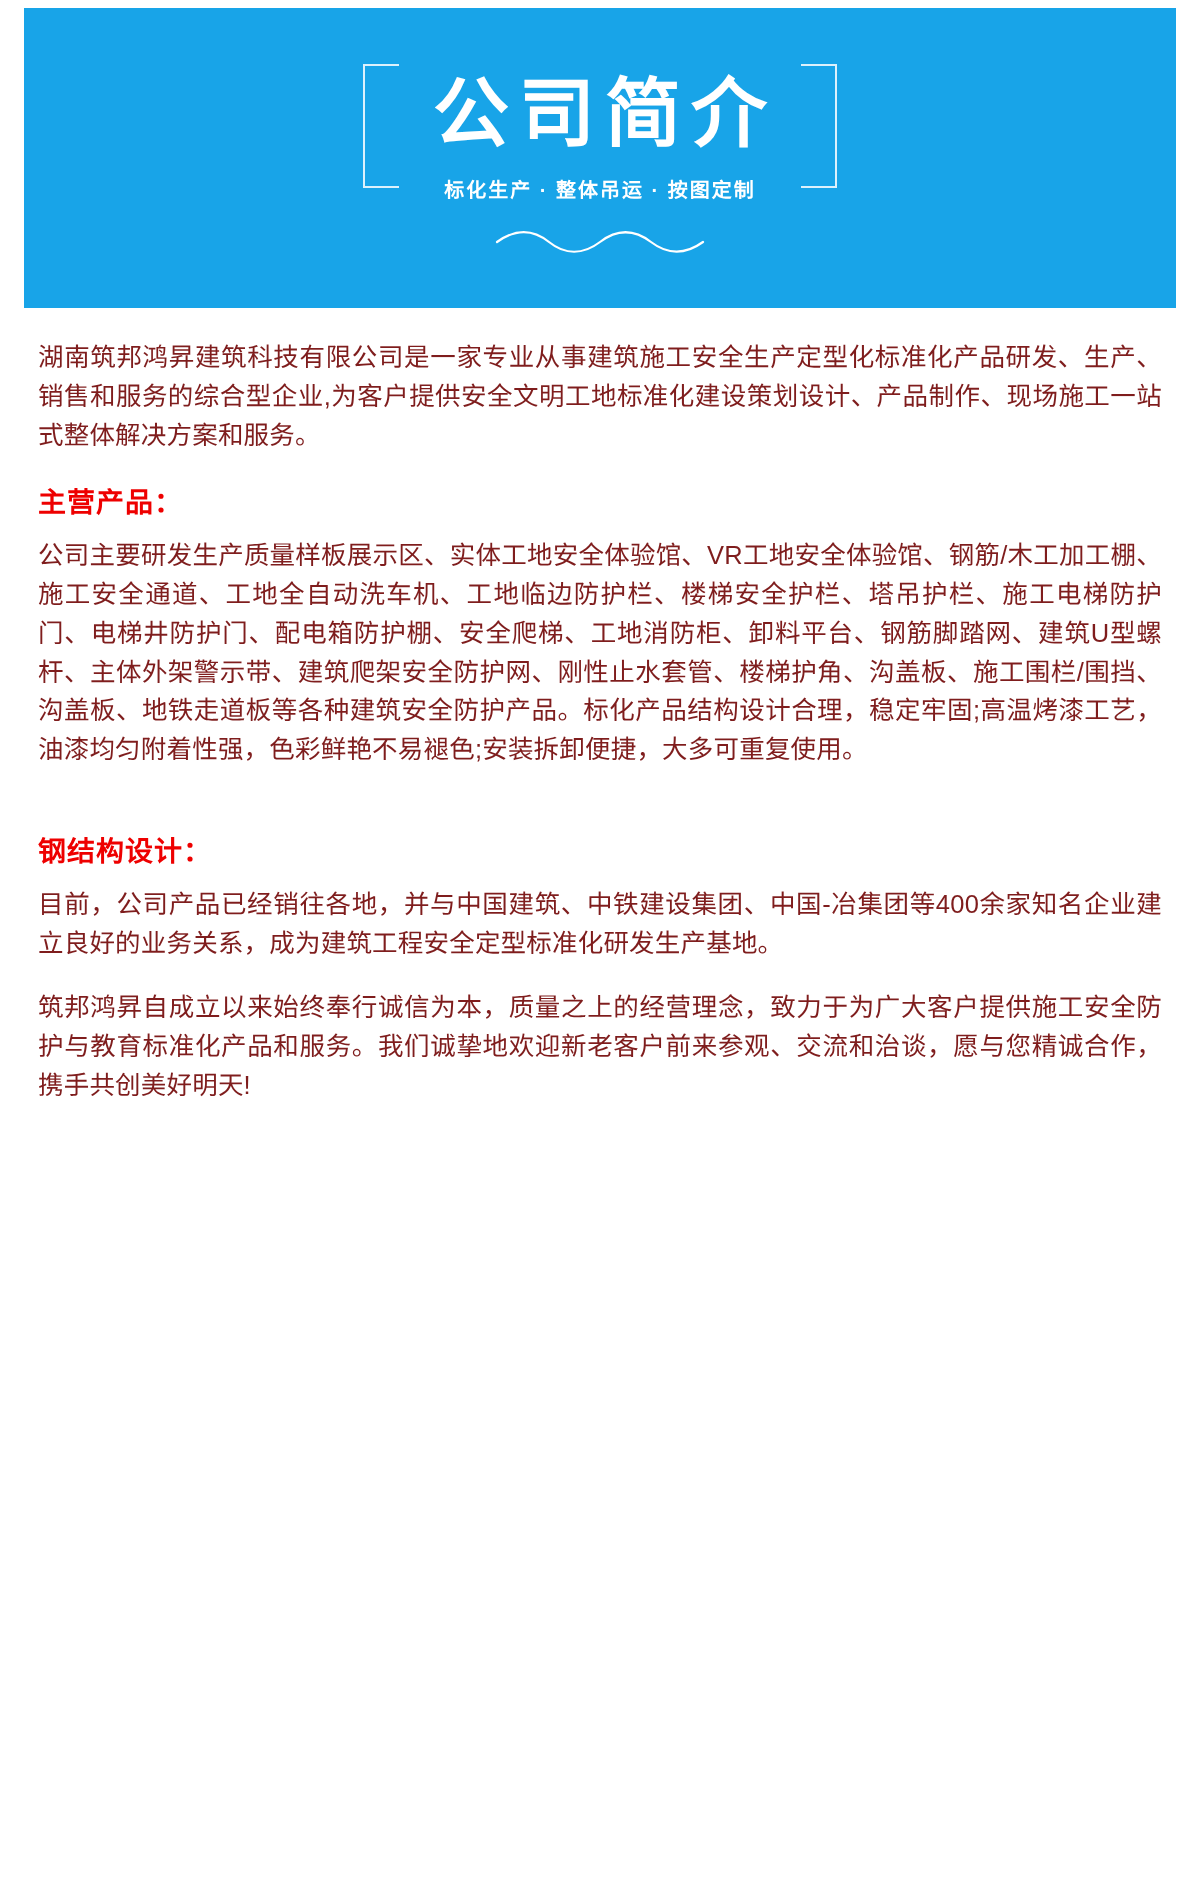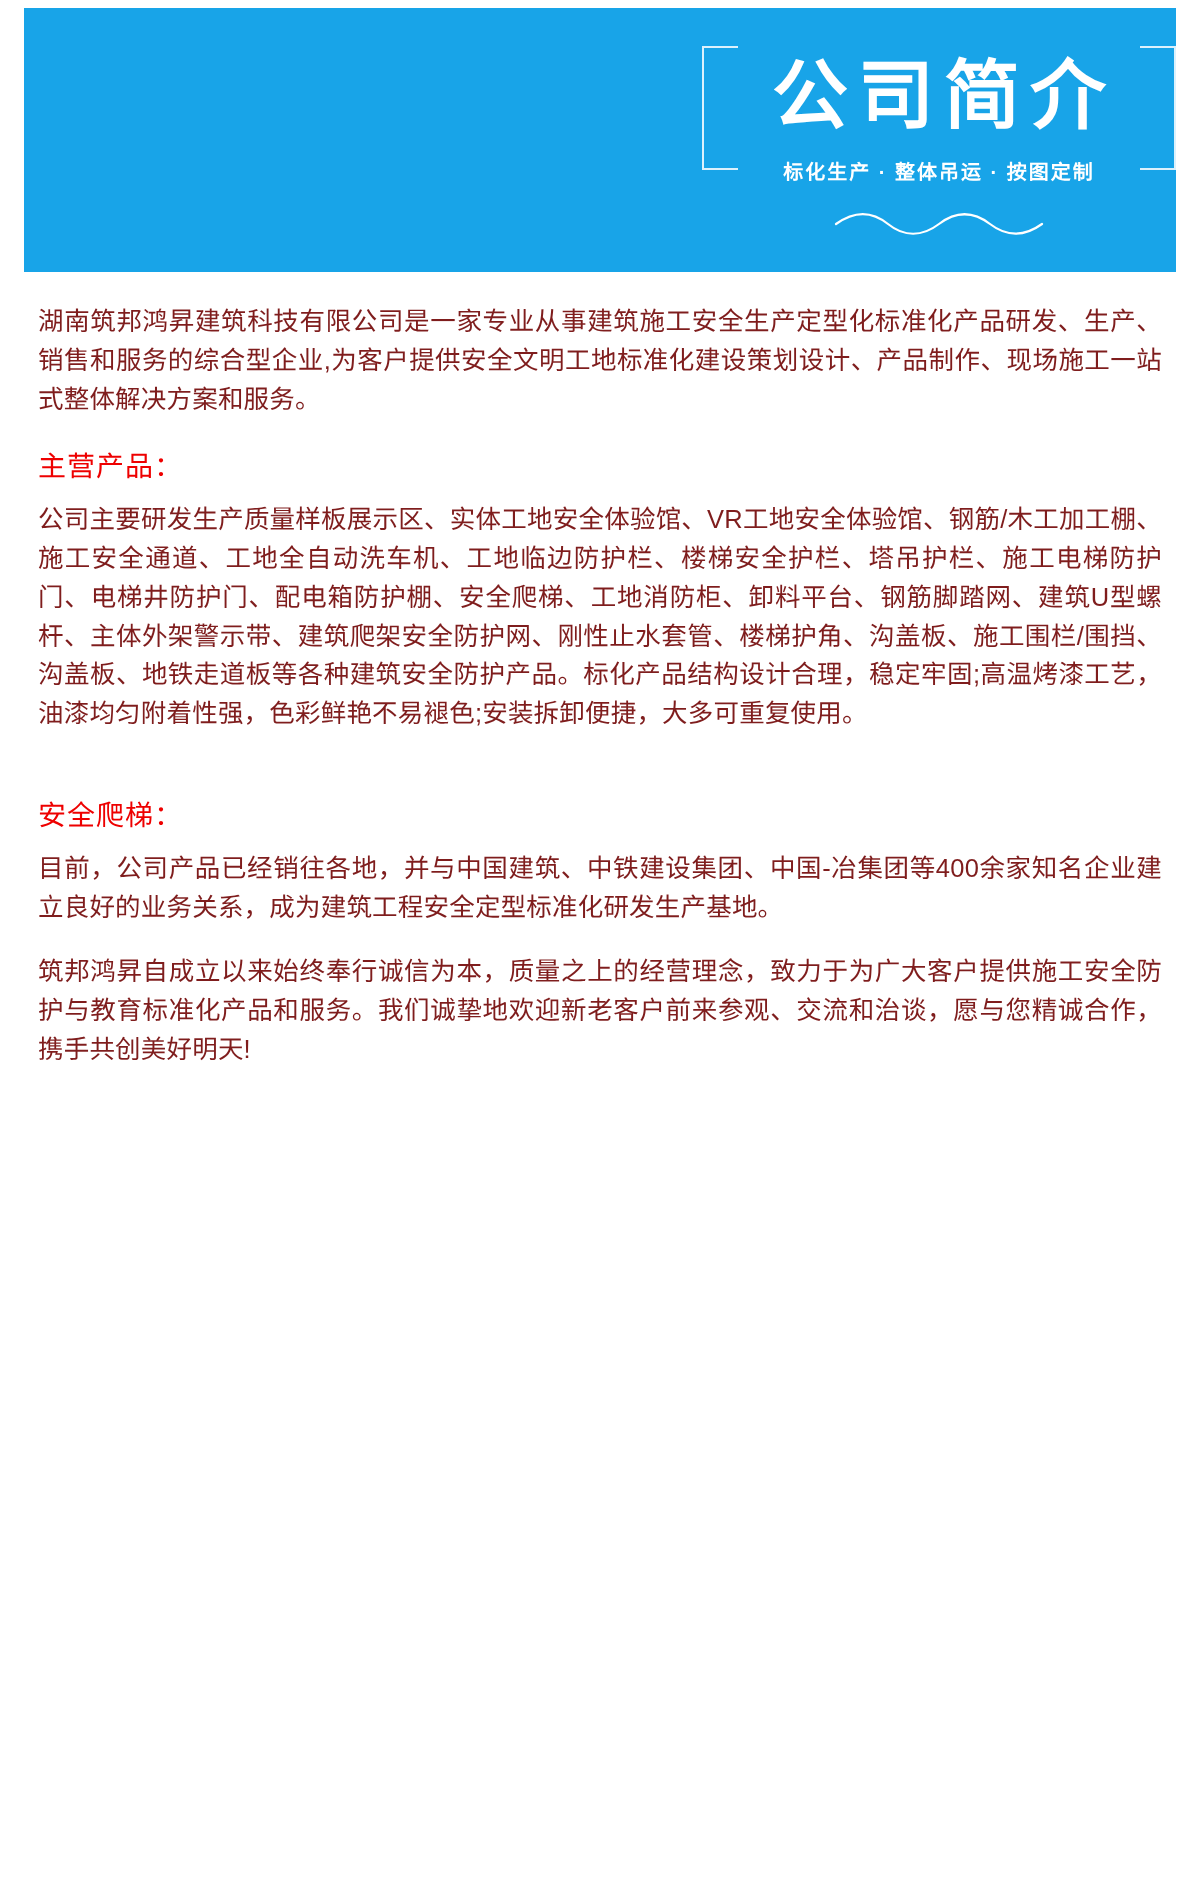--- a/index.html
+++ b/index.html
@@ -18,26 +18,26 @@
     min-height: 1902px;
     box-sizing: border-box;
     position: relative;
     background: #ffffff;
   }
 
   
   .banner {
     position: relative;
     margin: 8px 24px 0 24px;
-    height: 264px;
+    height: 300px;
     background: #18a4e8;
     box-sizing: border-box;
     display: flex;
     flex-direction: column;
-    align-items: flex-end;
+    align-items: center;
     justify-content: center;
   }
   .banner-inner {
     position: relative;
     display: flex;
     flex-direction: column;
     align-items: center;
     justify-content: center;
     padding: 6px 60px 0 60px;
   }
@@ -90,21 +90,21 @@
   .para {
     font-size: 25.5px;
     line-height: 1.52;
     color: #7f1d1d;
     margin: 0 0 26px 0;
     text-align: justify;
     letter-spacing: 0.2px;
   }
   .section-heading {
     font-size: 28px;
-    font-weight: normal;
+    font-weight: bold;
     color: #ee0000;
     margin: 18px 0 16px 0;
     letter-spacing: 1px;
   }
   .section-heading.first {
     margin-top: 6px;
   }
   .spacer-lg { height: 16px; }
 </style>
 </head>
@@ -127,19 +127,19 @@
   <div class="content">
 
     <p class="para">湖南筑邦鸿昇建筑科技有限公司是一家专业从事建筑施工安全生产定型化标准化产品研发、生产、销售和服务的综合型企业,为客户提供安全文明工地标准化建设策划设计、产品制作、现场施工一站式整体解决方案和服务。</p>
 
     <h2 class="section-heading first">主营产品：</h2>
     <p class="para">公司主要研发生产质量样板展示区、实体工地安全体验馆、VR工地安全体验馆、钢筋/木工加工棚、施工安全通道、工地全自动洗车机、工地临边防护栏、楼梯安全护栏、塔吊护栏、施工电梯防护门、电梯井防护门、配电箱防护棚、安全爬梯、工地消防柜、卸料平台、钢筋脚踏网、建筑U型螺杆、主体外架警示带、建筑爬架安全防护网、刚性止水套管、楼梯护角、沟盖板、施工围栏/围挡、沟盖板、地铁走道板等各种建筑安全防护产品。标化产品结构设计合理，稳定牢固;高温烤漆工艺，油漆均匀附着性强，色彩鲜艳不易褪色;安装拆卸便捷，大多可重复使用。</p>
 
     <div class="spacer-lg"></div>
 
 
-    <h2 class="section-heading">安全爬梯：</h2>
+    <h2 class="section-heading">钢结构设计：</h2>
     <p class="para">目前，公司产品已经销往各地，并与中国建筑、中铁建设集团、中国-冶集团等400余家知名企业建立良好的业务关系，成为建筑工程安全定型标准化研发生产基地。</p>
 
     <p class="para">筑邦鸿昇自成立以来始终奉行诚信为本，质量之上的经营理念，致力于为广大客户提供施工安全防护与教育标准化产品和服务。我们诚挚地欢迎新老客户前来参观、交流和治谈，愿与您精诚合作，携手共创美好明天!</p>
 
   </div>
 </div>
 
 </body></html>

